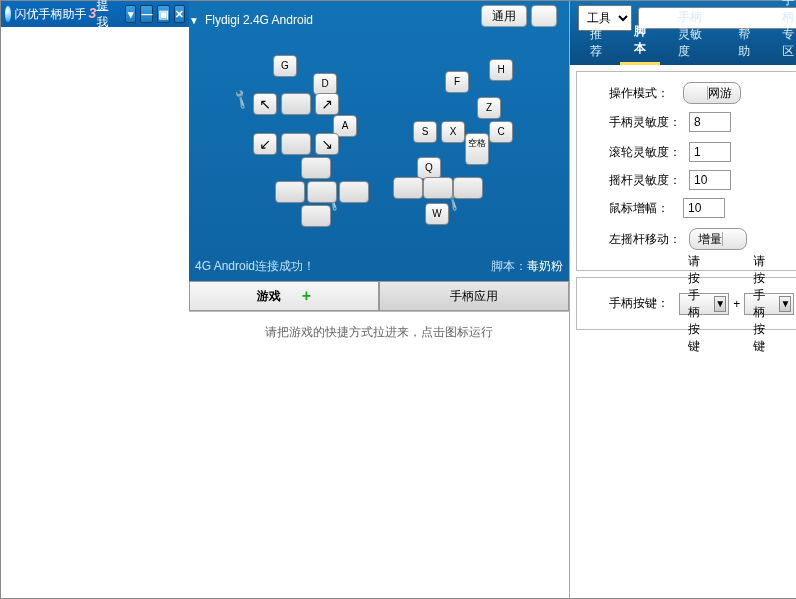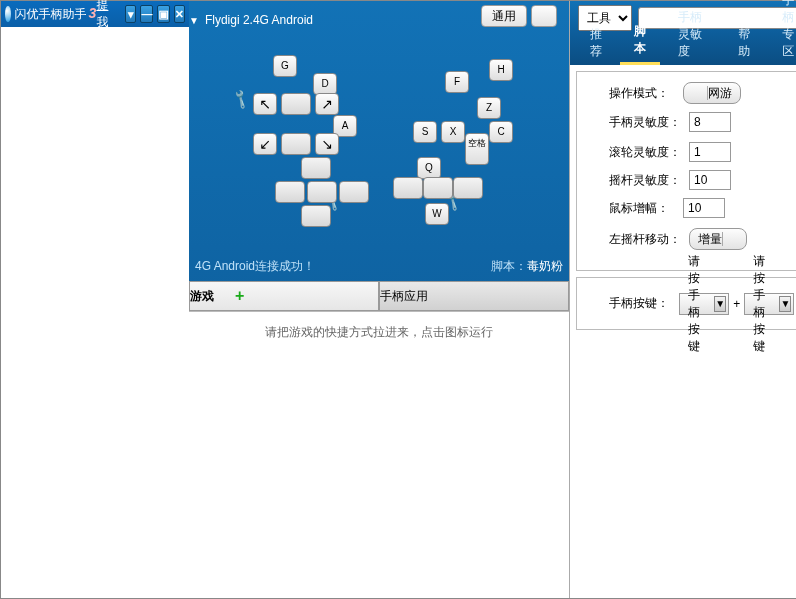--- a/index.html
+++ b/index.html
@@ -34,21 +34,21 @@
 .arrow { font-size: 14px; line-height: 20px; }
 
 .wrench { position: absolute; width: 16px; height: 16px; color: #e6d8a0; font-size: 14px; transform: rotate(30deg); }
 
 .status-line { position: absolute; bottom: 6px; left: 6px; right: 6px; color: #bfe1f8; font-size: 12px; display: flex; justify-content: space-between; }
 .status-line .script-label { color: #bfe1f8; margin-left: 46px; }
 .status-line .script-name { color: #fff; }
 
 
 .left-tabs { display: flex; height: 30px; }
-.left-tab { flex: 1; background: linear-gradient(#e9e9e9,#d1d1d1); border: 1px solid #999; display: flex; align-items: center; justify-content: flex-start; font-size: 12px; cursor: pointer; gap: 21px; }
+.left-tab { flex: 1; background: linear-gradient(#e9e9e9,#d1d1d1); border: 1px solid #999; display: flex; align-items: center; justify-content: center; font-size: 12px; cursor: pointer; gap: 21px; }
 .left-tab.active { background: linear-gradient(#f7f7f7,#e6e6e6); font-weight: bold; }
 .plus-green { color: #1aaa1a; font-weight: bold; font-size: 16px; }
 
 .left-body { flex: 1; background: #fff; padding: 12px; font-size: 12px; color: #666; text-align: center; border-top: 1px solid #bbb; }
 
 
 .tool-row { height: 34px; background: linear-gradient(#1272b6,#0d5c99); display: flex; align-items: center; padding: 0 8px; gap: 6px; }
 .tool-select { height: 26px; font-size: 12px; padding: 0 4px; }
 .search-box { flex: 1; height: 22px; border: 1px solid #888; border-radius: 3px; background: #fff; }
 

